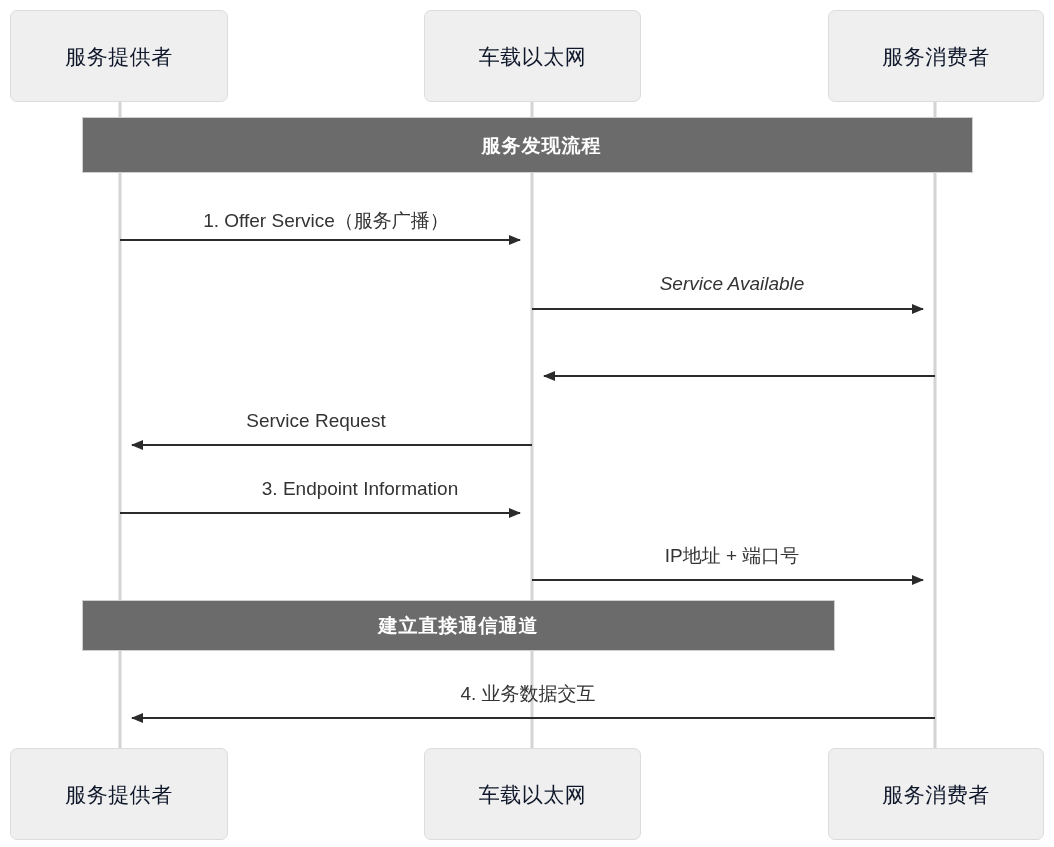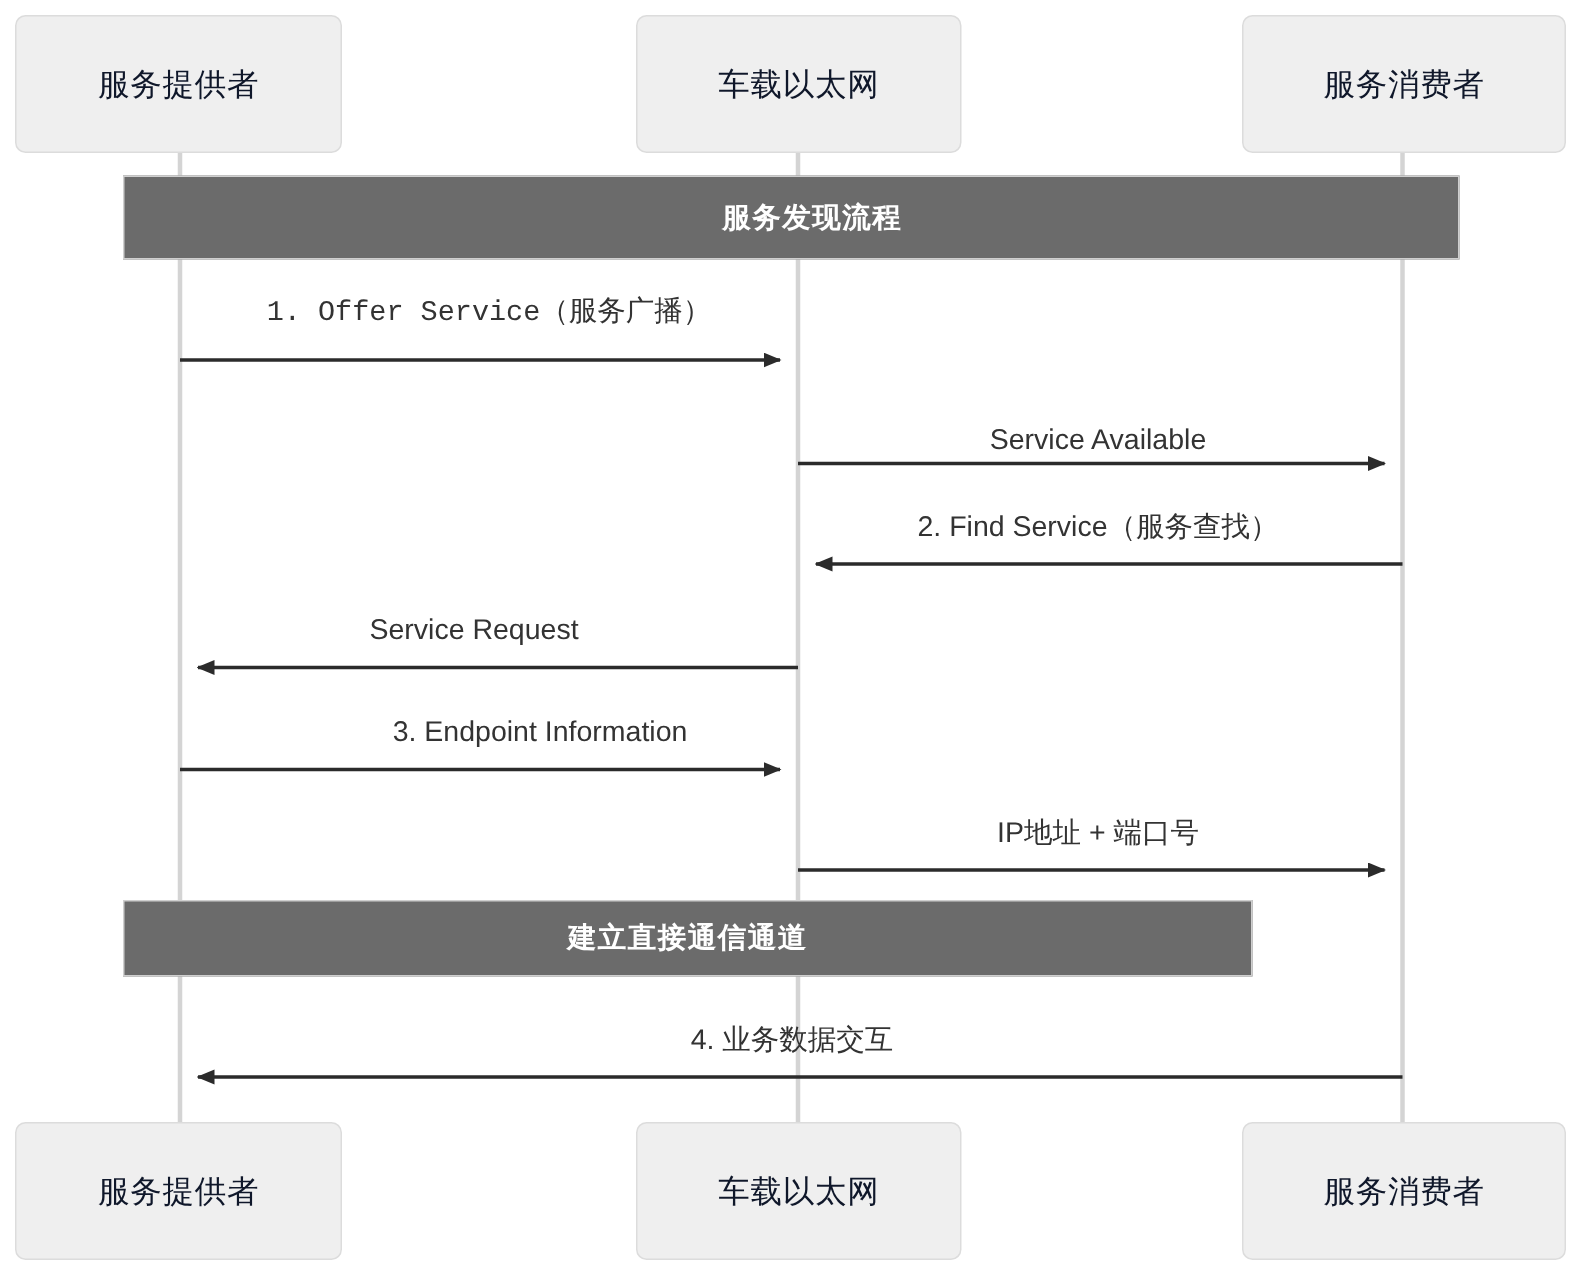--- a/index.html
+++ b/index.html
@@ -124,25 +124,24 @@
   </div>
 
   <div class="section-band" style="left:82px; top:117px; width:891px; height:56px;padding-left:28px;">
     <span class="section-band-label">服务发现流程</span>
   </div>
 
   <div class="section-band" style="left:82px; top:600px; width:753px; height:51px;">
     <span class="section-band-label">建立直接通信通道</span>
   </div>
 
-  <div class="message-label" style="left:326px; top:199px;font-family:Liberation Mono, monospace;">1. Offer Service（服务广播）</div>
+  <div class="message-label" style="left:326px; top:211px;">1. Offer Service（服务广播）</div>
 
-  <div class="message-label" style="left:732px; top:284px;">Service Available</div>
+  <div class="message-label" style="left:732px; top:274px;font-style:italic;">Service Available</div>
 
-  <div class="message-label" style="left:732px; top:342px;">2. Find Service（服务查找）</div>
 
   <div class="message-label" style="left:316px; top:411px;">Service Request</div>
 
   <div class="message-label" style="left:326px; top:479px;margin-left:34px;">3. Endpoint Information</div>
 
   <div class="message-label" style="left:732px; top:546px;">IP地址 + 端口号</div>
 
   <div class="message-label" style="left:528px; top:684px;">4. 业务数据交互</div>
 
   <div class="participant-box" style="left:10px; top:748px; width:218px; height:92px;">

